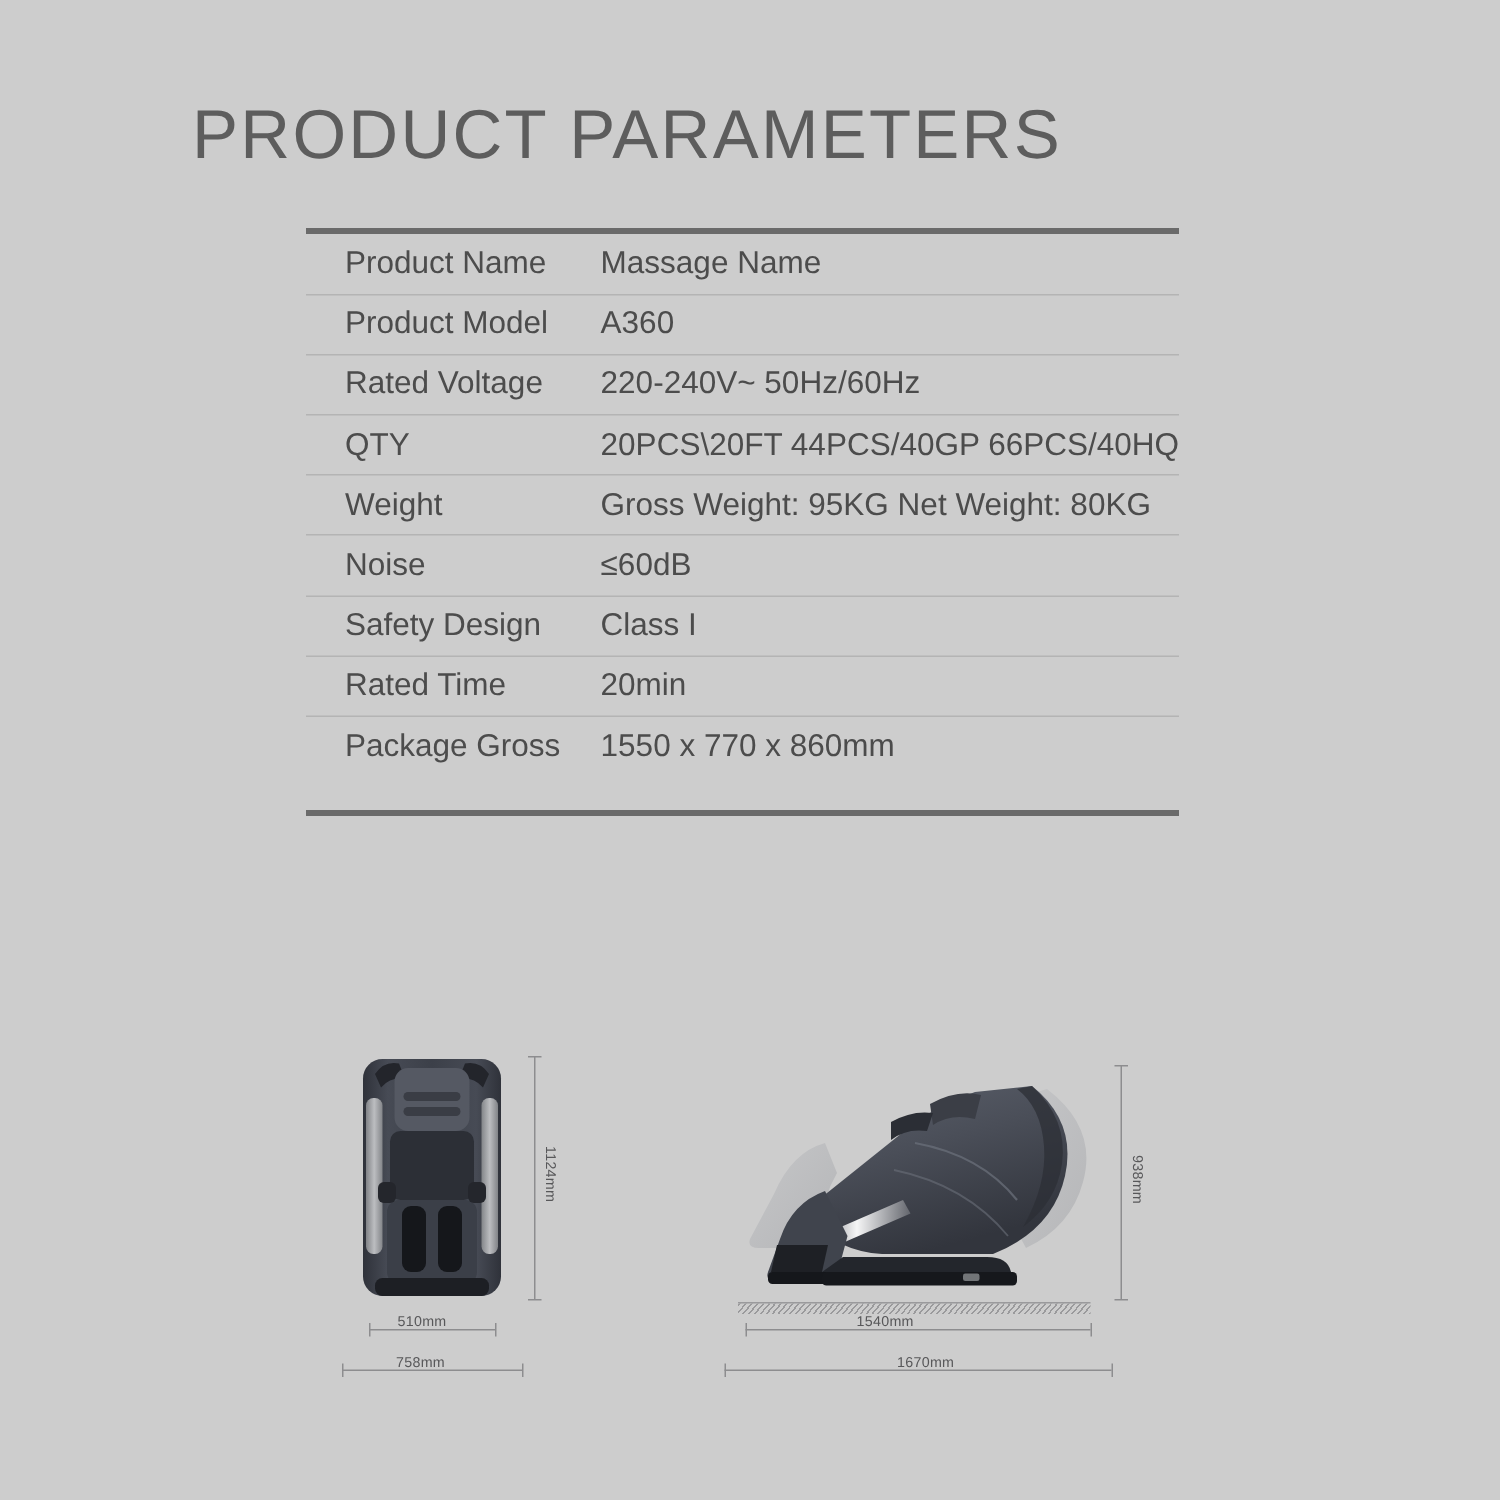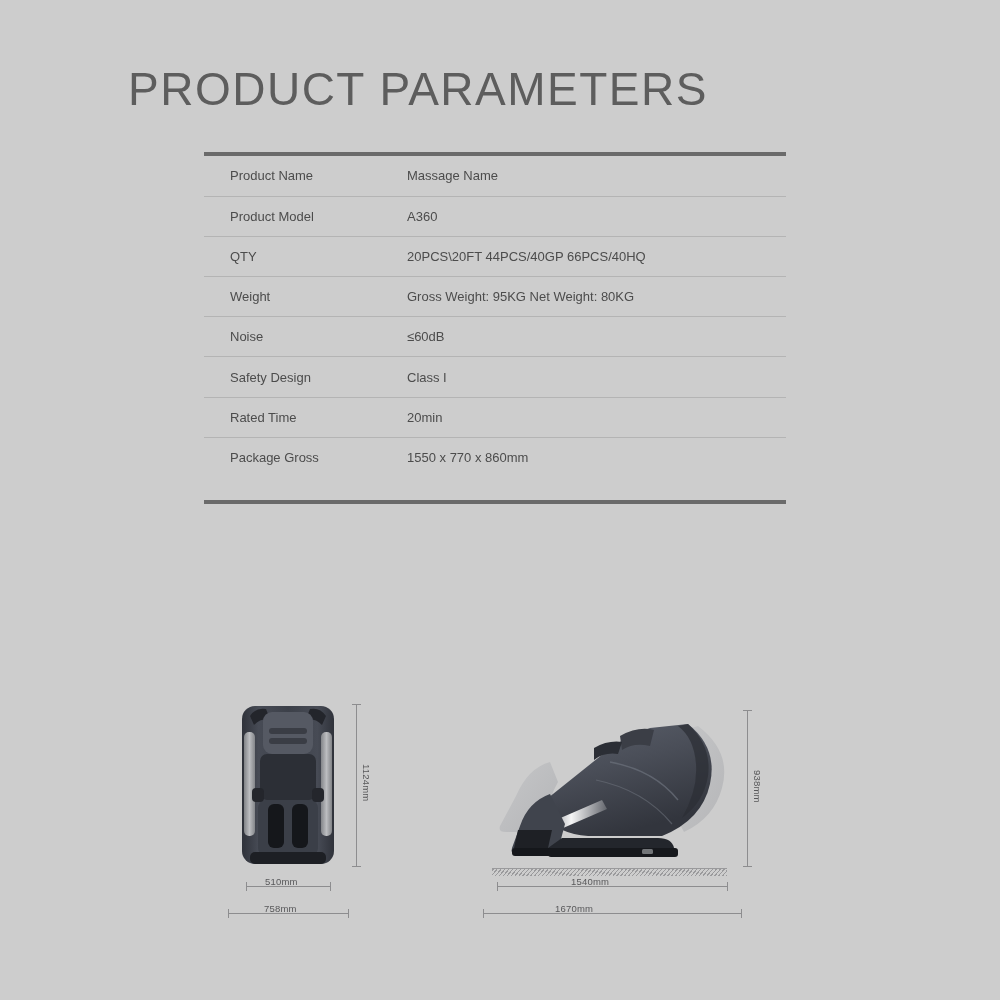--- a/index.html
+++ b/index.html
@@ -48,21 +48,21 @@
   .spec-table {
     width: 100%;
     border-collapse: collapse;
   }
   .spec-table tr {
     height: 40.2px;
   }
   .spec-table td {
     border-bottom: 1px solid #b4b4b4;
     color: #4c4c4c;
-    font-size: 13px;
+    font-size: 21px;
     vertical-align: middle;
     padding: 0;
     white-space: nowrap;
   }
   .spec-table tr:last-child td {
     border-bottom: none;
   }
   td.k {
     width: 175px;
     padding-left: 26px;
@@ -160,20 +160,24 @@
       <tbody id="spec-body">
           <tr>
             <td class="k">Product Name</td>
             <td class="v">Massage Name</td>
           </tr>
           <tr>
             <td class="k">Product Model</td>
             <td class="v">A360</td>
           </tr>
           <tr>
+            <td class="k">Rated Voltage</td>
+            <td class="v">220-240V~ 50Hz/60Hz</td>
+          </tr>
+          <tr>
             <td class="k">QTY</td>
             <td class="v">20PCS\20FT   44PCS/40GP  66PCS/40HQ</td>
           </tr>
           <tr>
             <td class="k">Weight</td>
             <td class="v">Gross Weight: 95KG   Net Weight: 80KG</td>
           </tr>
           <tr>
             <td class="k">Noise</td>
             <td class="v">≤60dB</td>
@@ -316,16 +320,16 @@
     <div class="ground-hatch"></div>
 
     <div class="dim-line-h" style="left:497px; top:196px; width:230px;"></div>
     <div class="tick-v" style="left:497px; top:192px;"></div>
     <div class="tick-v" style="left:727px; top:192px;"></div>
     <div class="dim-label" style="left:571px; top:186px;">1540mm</div>
 
     <div class="dim-line-h" style="left:483px; top:223px; width:258px;"></div>
     <div class="tick-v" style="left:483px; top:219px;"></div>
     <div class="tick-v" style="left:741px; top:219px;"></div>
-    <div class="dim-label" style="left:555px; top:213px;">1670mm</div>
+    <div class="dim-label" style="left:598px; top:213px;">1670mm</div>
 
   </div>
 </div>
 
 </body></html>

